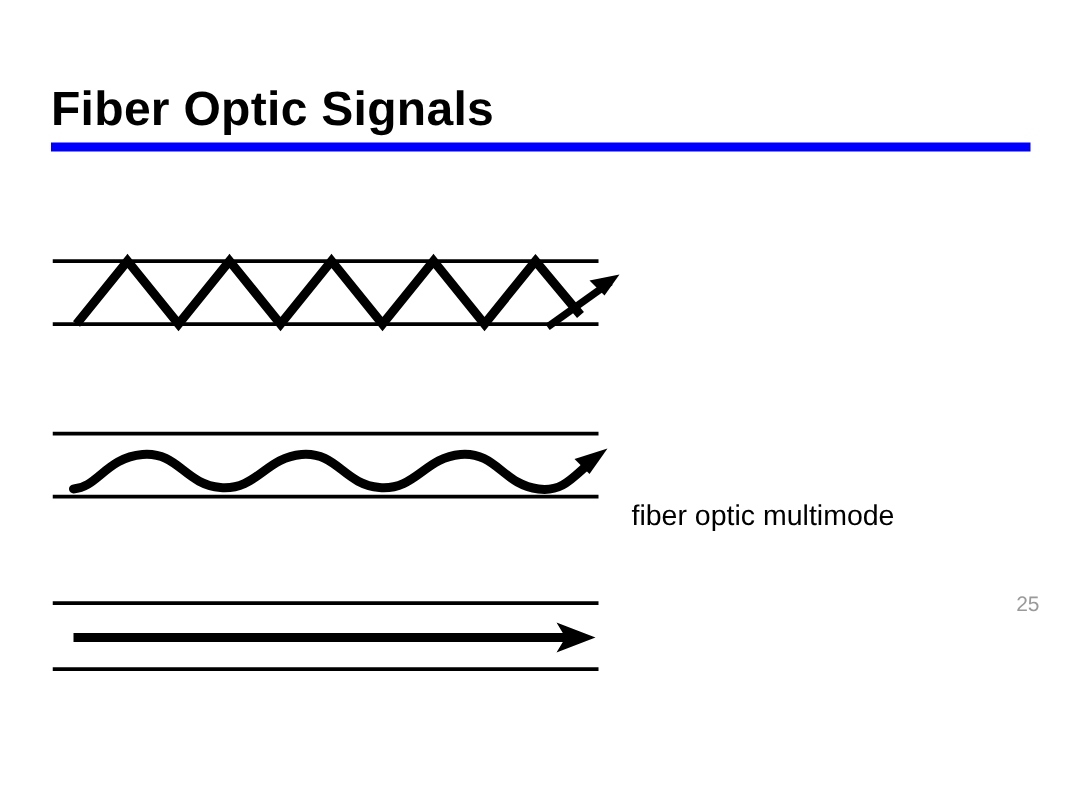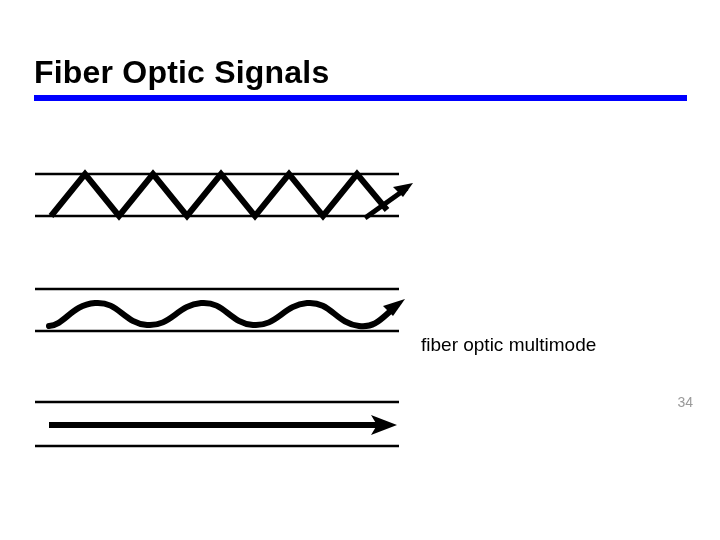--- a/index.html
+++ b/index.html
@@ -120,15 +120,15 @@
 
       <line x1="0" y1="14" x2="364" y2="14" stroke="#000" stroke-width="2.5"></line>
       <line x1="0" y1="58" x2="364" y2="58" stroke="#000" stroke-width="2.5"></line>
 
       <line x1="14" y1="37" x2="344" y2="37" stroke="#000" stroke-width="6"></line>
       <polygon points="362,37 336,27 342,37 336,47" fill="#000"></polygon>
     </svg>
 
   </div>
 
-  <div class="slide-number">34</div>
+  <div class="slide-number">25</div>
 
 </div>
 
 </body></html>

